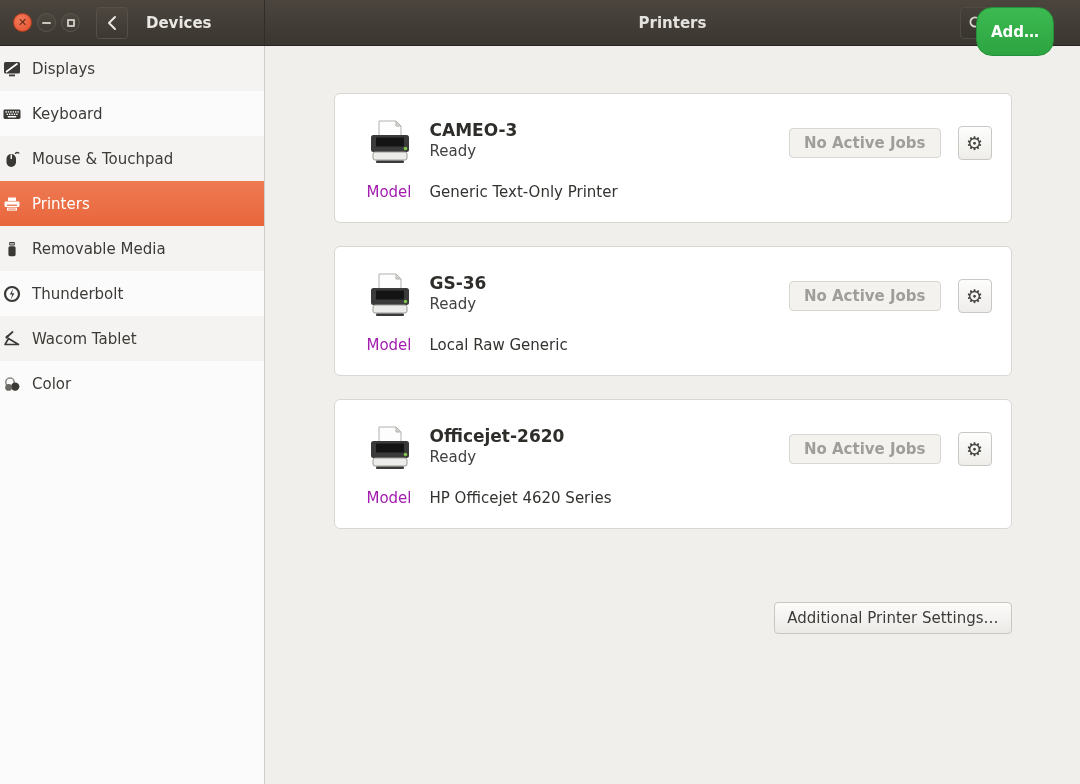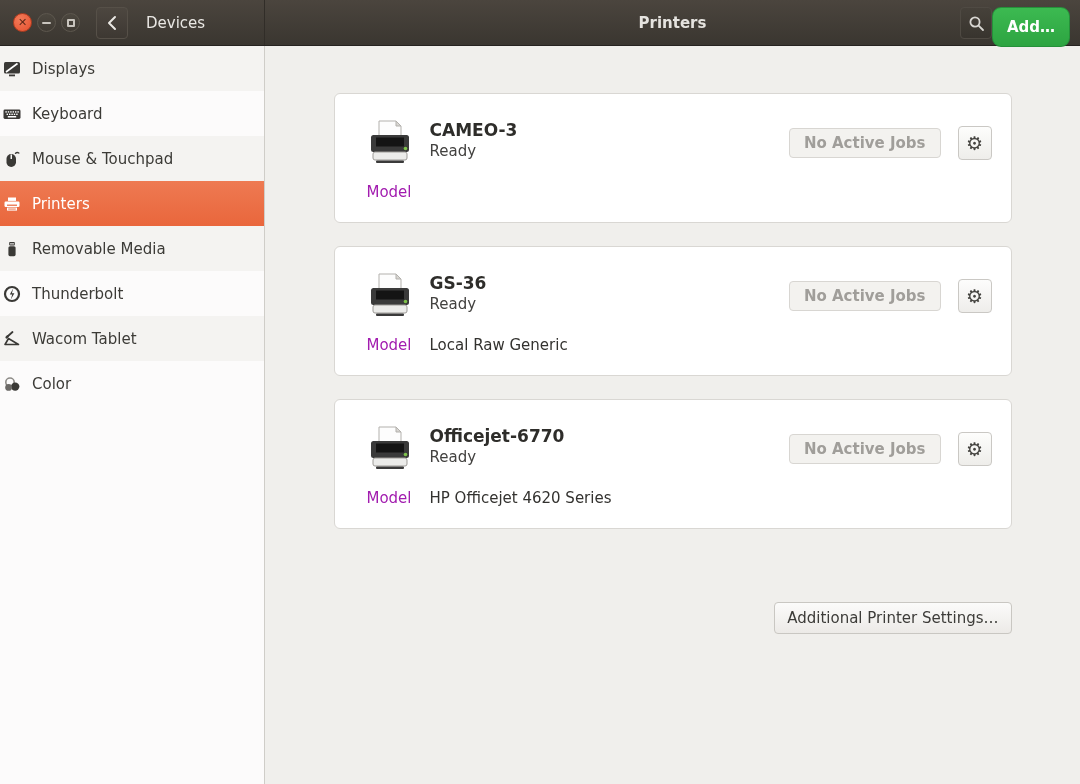--- a/index.html
+++ b/index.html
@@ -26,37 +26,37 @@
   .wc-close span { color:#5f2918; font-size:11px; font-weight:bold; line-height:1; }
   .wc-plain { background:linear-gradient(#4c473f,#403b34); border:1px solid #5d574e; }
   .wc-min-bar { width:9px; height:2px; background:#c9c5be; border-radius:1px; }
   .wc-max-box { width:8px; height:8px; border:2px solid #c9c5be; border-radius:1px; }
 
   .back-btn {
     margin-left:11px; width:32px; height:32px; border-radius:4px;
     border:1px solid #565048; background:linear-gradient(#4d4740,#3d3832);
     display:flex; align-items:center; justify-content:center; cursor:pointer;
   }
-  .back-label { margin-left:18px; color:#eae8e4; font-weight:normal; font-size:15px; }
+  .back-label { margin-left:18px; color:#eae8e4; font-weight:bold; font-size:15px; }
 
   .titlebar-center {
     position:absolute; left:265px; right:0; top:0; height:46px;
     display:flex; align-items:center; justify-content:center;
     color:#e5e3df; font-weight:bold; font-size:15px; pointer-events:none;
   }
 
   .search-btn {
     position:absolute; right:88px; top:7px; width:32px; height:32px;
     border:1px solid #4f4a43; border-radius:4px;
     background:linear-gradient(#46413a,#38342e);
     display:flex; align-items:center; justify-content:center; cursor:pointer;
   }
   .add-btn {
-    position:absolute; right:10px; top:7px; height:40px; padding:0 14px;
-    border:1px solid #25913a; border-radius:9px;
+    position:absolute; right:26px; top:7px; height:49px; padding:0 14px;
+    border:1px solid #25913a; border-radius:16px;
     background:linear-gradient(#3cba51,#2da441);
     color:#ffffff; font-weight:bold; font-size:15px;
     display:flex; align-items:center; cursor:pointer;
     font-family:"DejaVu Sans","Liberation Sans",sans-serif;
   }
 
   
   .main { flex:1; display:flex; min-height:0; }
 
   .sidebar { width:265px; flex:0 0 265px; background:#fcfbfb;
@@ -271,20 +271,21 @@
             <div class="p-name">CAMEO-3</div>
             <div class="p-status">Ready</div>
           </div>
           <div class="p-actions">
             <span class="jobs-btn">No Active Jobs</span>
             <span class="gear-btn">
                 <span>⚙</span>
               </span>
           </div>
           <div class="p-model-label">Model</div>
+          <div class="p-model">Generic Text-Only Printer</div>
         </div>
 
         <div class="card">
           <span class="p-icon">
             <svg width="44" height="46" viewBox="0 0 44 46">
               <path d="M11 3 h17 l5 5 v20 h-22 z" fill="#fdfdfd" stroke="#b3b1ad" stroke-width="1"></path>
               <path d="M28 3 l5 5 h-5 z" fill="#d8d6d2" stroke="#b3b1ad" stroke-width="1"></path>
               <rect x="3" y="17" width="38" height="17" rx="2.5" fill="#3a3a3a"></rect>
               <rect x="8" y="19.5" width="28" height="9" fill="#141414"></rect>
               <circle cx="37.5" cy="30.5" r="1.8" fill="#7ec24a"></circle>
@@ -312,21 +313,21 @@
               <path d="M11 3 h17 l5 5 v20 h-22 z" fill="#fdfdfd" stroke="#b3b1ad" stroke-width="1"></path>
               <path d="M28 3 l5 5 h-5 z" fill="#d8d6d2" stroke="#b3b1ad" stroke-width="1"></path>
               <rect x="3" y="17" width="38" height="17" rx="2.5" fill="#3a3a3a"></rect>
               <rect x="8" y="19.5" width="28" height="9" fill="#141414"></rect>
               <circle cx="37.5" cy="30.5" r="1.8" fill="#7ec24a"></circle>
               <rect x="5" y="34" width="34" height="8" rx="2" fill="#ececea" stroke="#9d9b97" stroke-width="1"></rect>
               <rect x="8" y="42.5" width="28" height="2.5" rx="1" fill="#3a3a3a"></rect>
             </svg>
           </span>
           <div class="p-head">
-            <div class="p-name">Officejet-6770</div>
+            <div class="p-name">Officejet-2620</div>
             <div class="p-status">Ready</div>
           </div>
           <div class="p-actions">
             <span class="jobs-btn">No Active Jobs</span>
             <span class="gear-btn">
                 <span>⚙</span>
               </span>
           </div>
           <div class="p-model-label">Model</div>
           <div class="p-model">HP Officejet 4620 Series</div>

